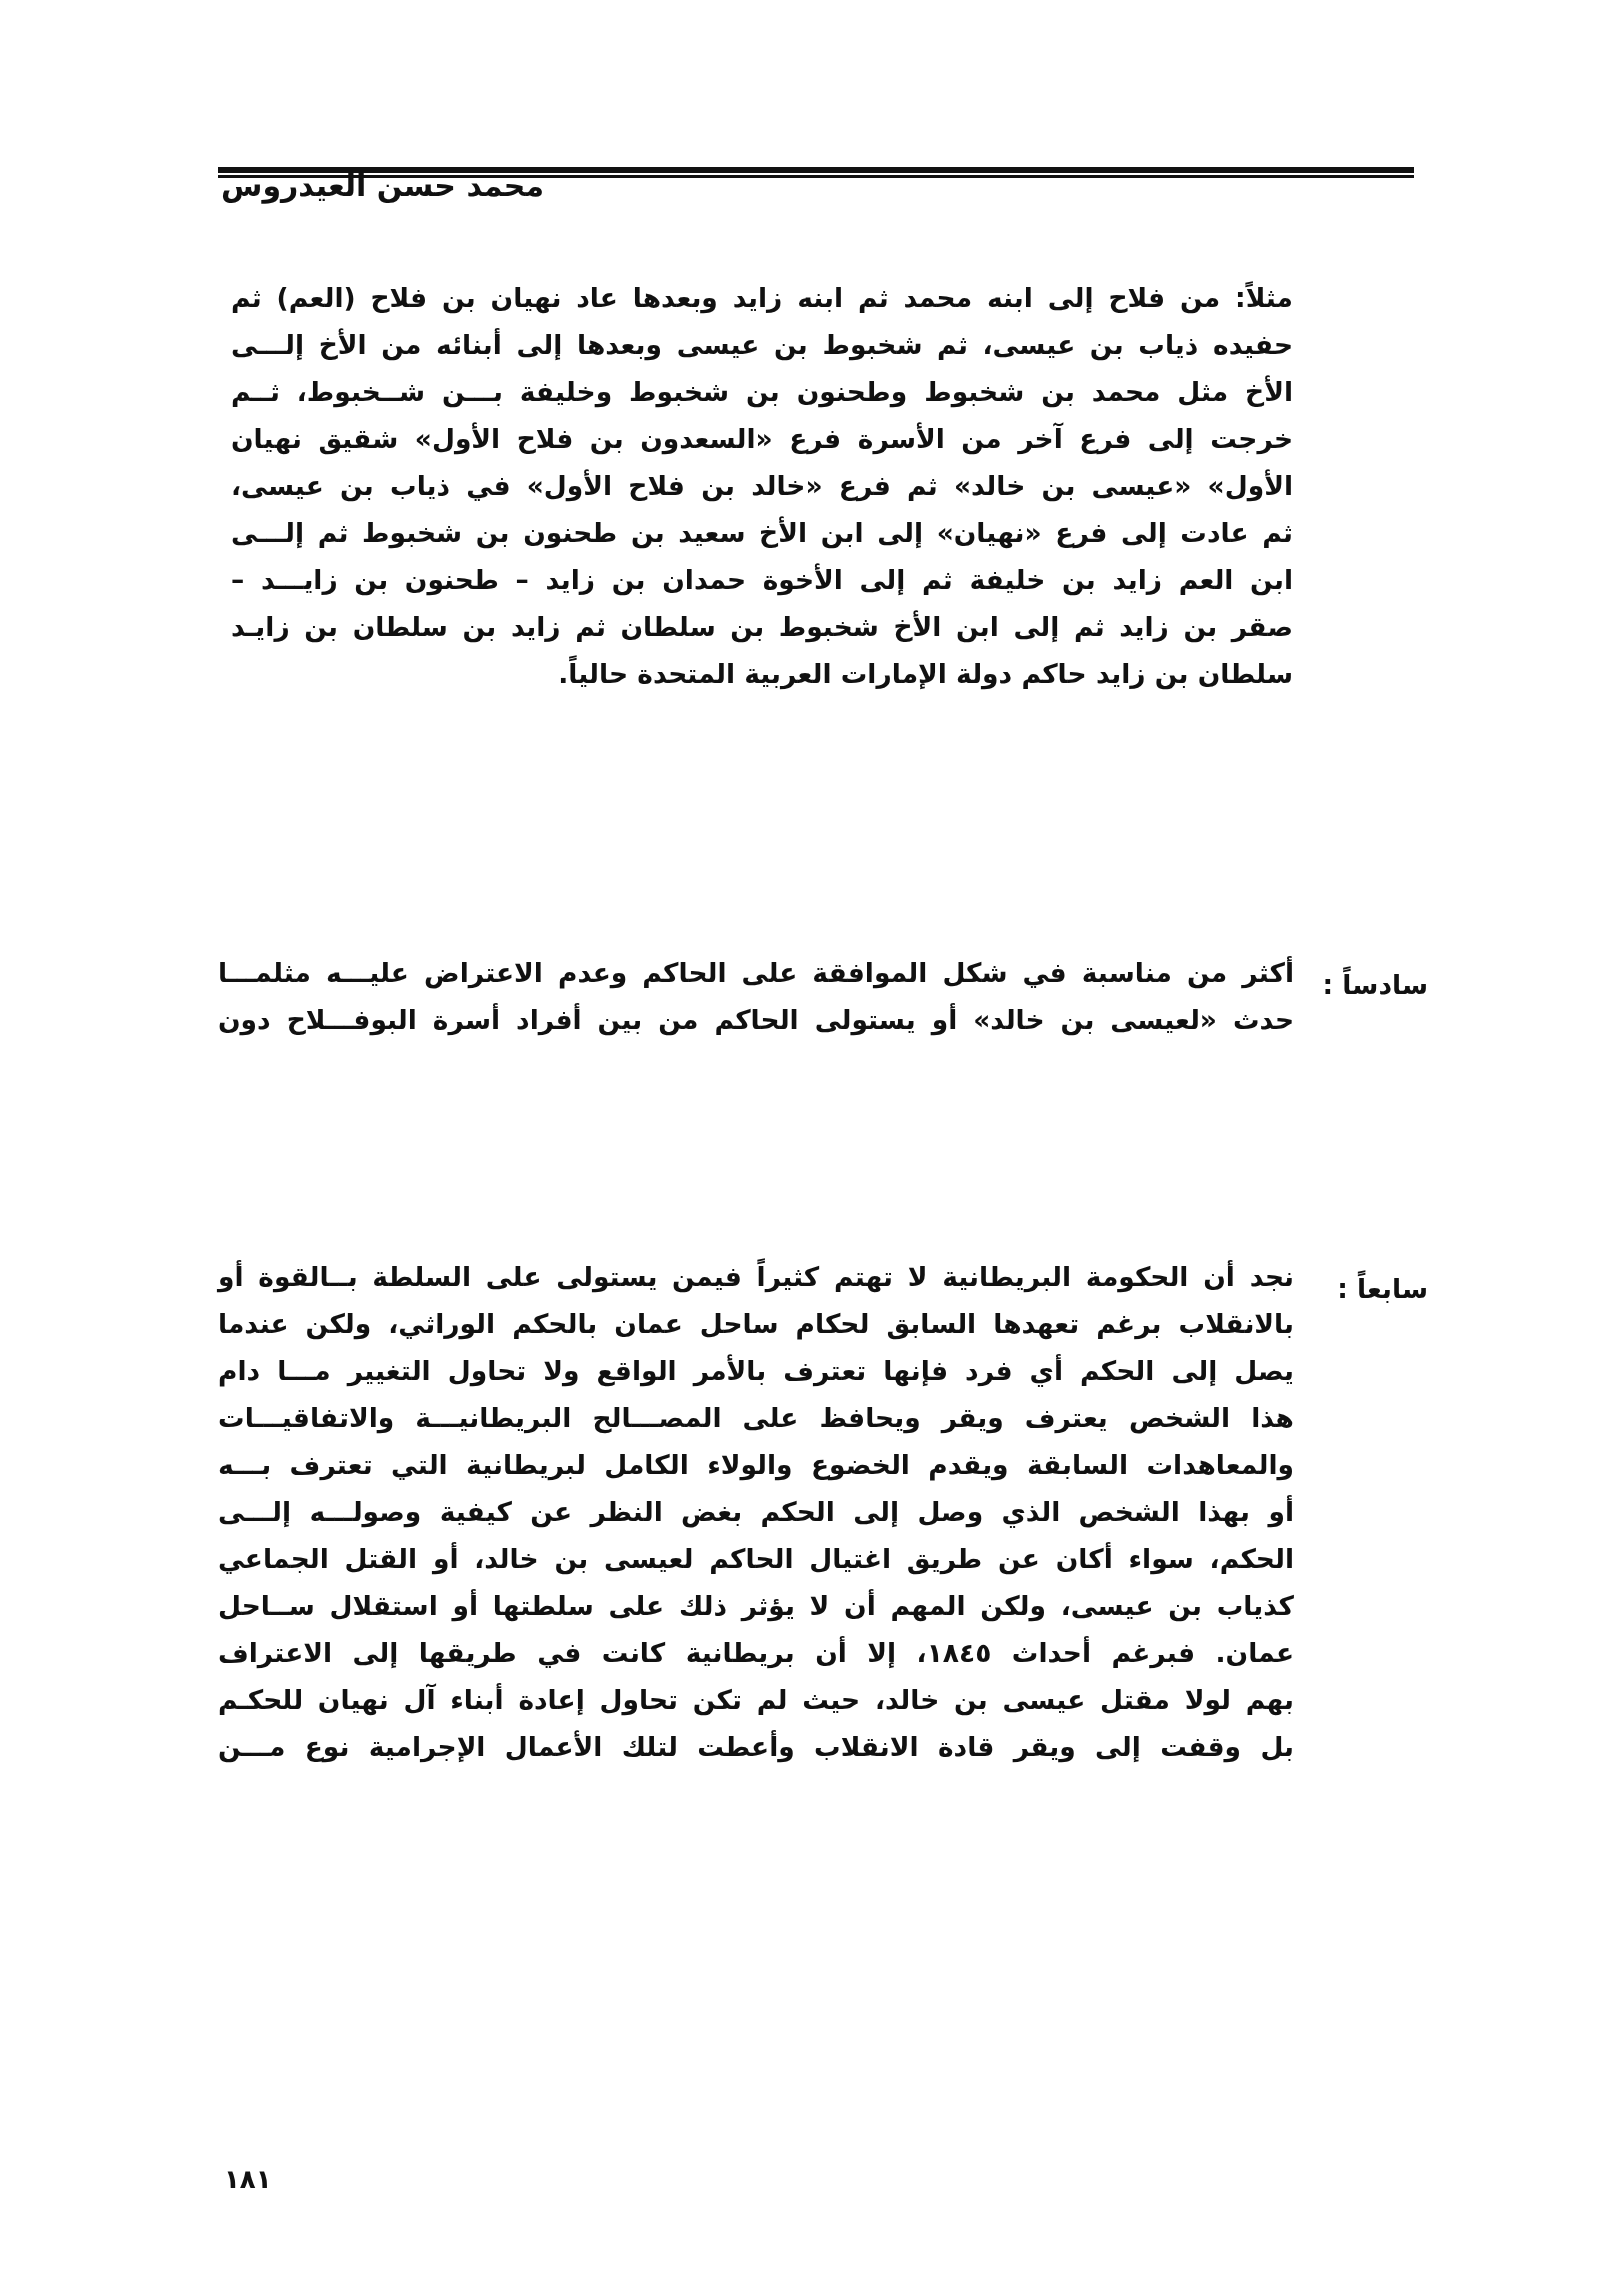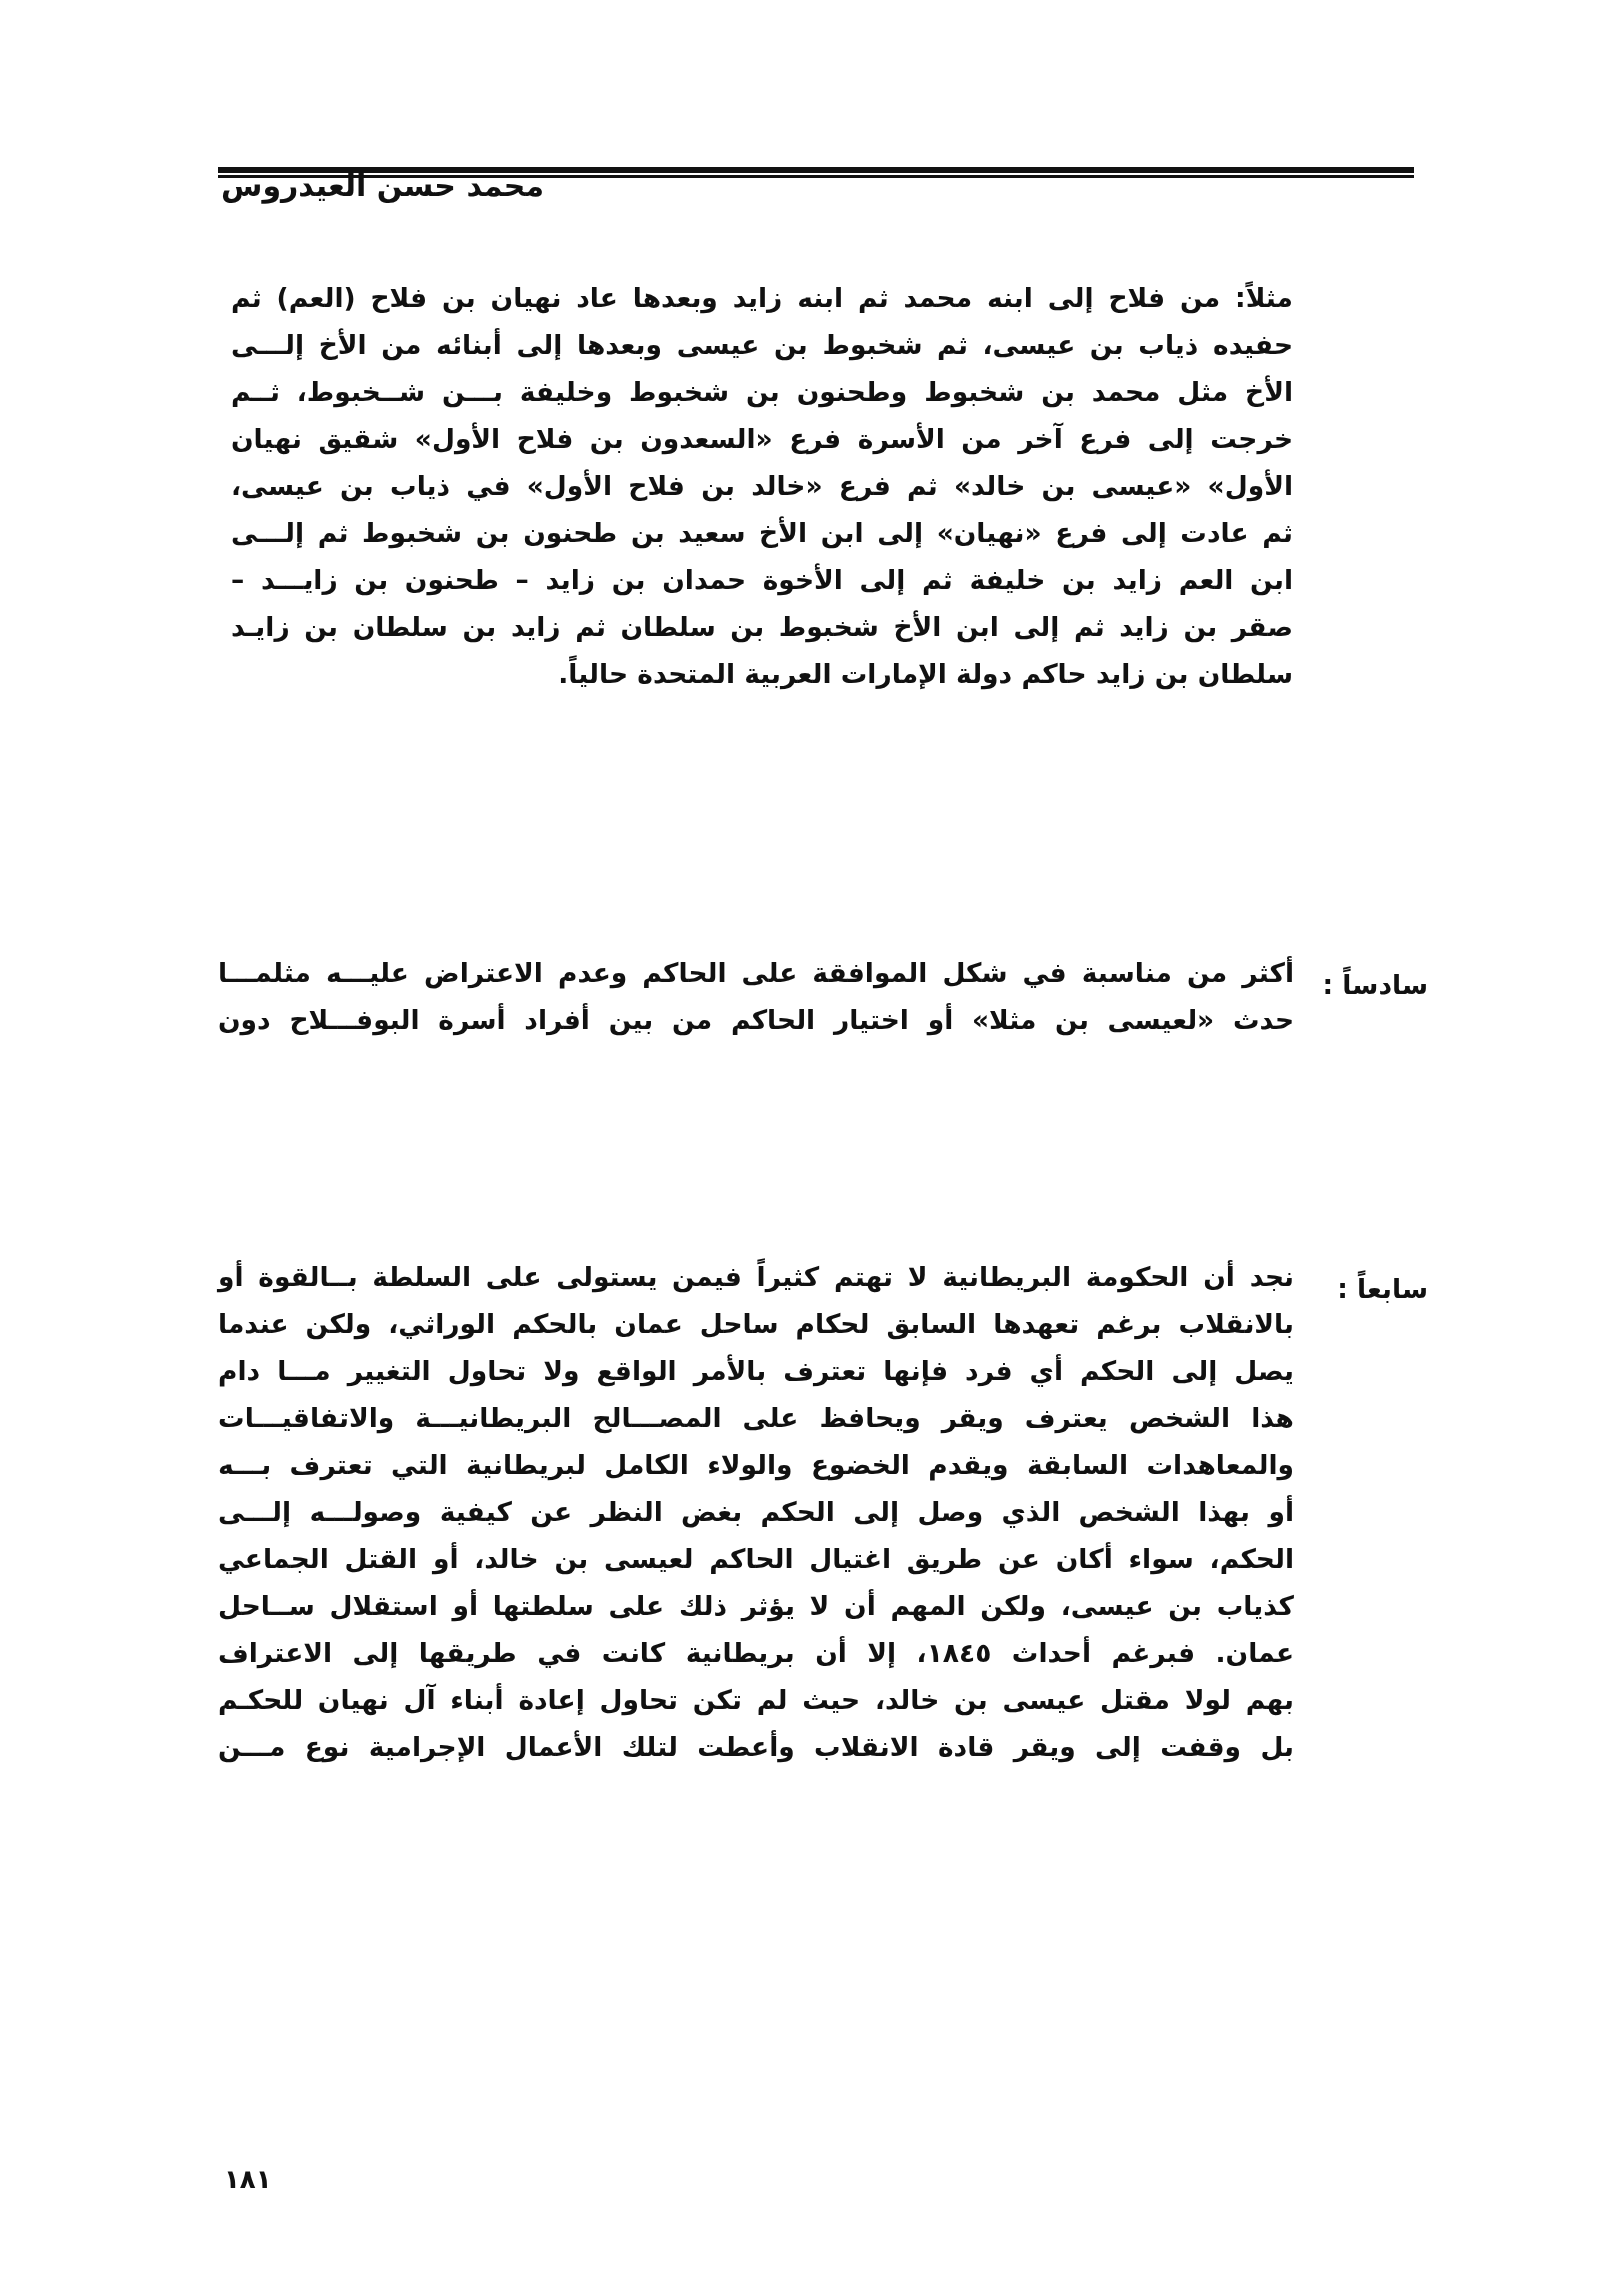--- a/index.html
+++ b/index.html
@@ -65,21 +65,21 @@
   <span class="line" style="overflow: visible;">ثم عادت إلى فرع «نهيان» إلى ابن الأخ سعيد بن طحنون بن شخبوط ثم إلـــى</span>
   <span class="line" style="overflow: visible;">ابن العم زايد بن خليفة ثم إلى الأخوة حمدان بن زايد – طحنون بن زايـــد –</span>
   <span class="line" style="overflow: visible;">صقر بن زايد ثم إلى ابن الأخ شخبوط بن سلطان ثم زايد بن سلطان بن زايـد</span>
   <span class="line last" style="overflow: visible;">سلطان بن زايد حاكم دولة الإمارات العربية المتحدة حالياً.</span>
 </div>
 
 <div class="section sec-6">
   <span class="label">سادساً :</span>
   <div class="lines">
     <span class="line indented" style="overflow: visible;">أكثر من مناسبة في شكل الموافقة على الحاكم وعدم الاعتراض عليـــه مثلمـــا</span>
-    <span class="line indented" style="overflow: visible;">حدث «لعيسى بن مثلا» أو اختيار الحاكم من بين أفراد أسرة البوفـــلاح دون</span>
+    <span class="line indented" style="overflow: visible;">حدث «لعيسى بن خالد» أو يستولى الحاكم من بين أفراد أسرة البوفـــلاح دون</span>
   </div>
 </div>
 
 <div class="section sec-7">
   <span class="label">سابعاً :</span>
   <div class="lines">
     <span class="line indented" style="overflow: visible;">نجد أن الحكومة البريطانية لا تهتم كثيراً فيمن يستولى على السلطة بــالقوة أو</span>
     <span class="line indented" style="overflow: visible;">بالانقلاب برغم تعهدها السابق لحكام ساحل عمان بالحكم الوراثي، ولكن عندما</span>
     <span class="line indented" style="overflow: visible;">يصل إلى الحكم أي فرد فإنها تعترف بالأمر الواقع ولا تحاول التغيير مـــا دام</span>
     <span class="line indented" style="overflow: visible;">هذا الشخص يعترف ويقر ويحافظ على المصـــالح البريطانيـــة والاتفاقيـــات</span>

